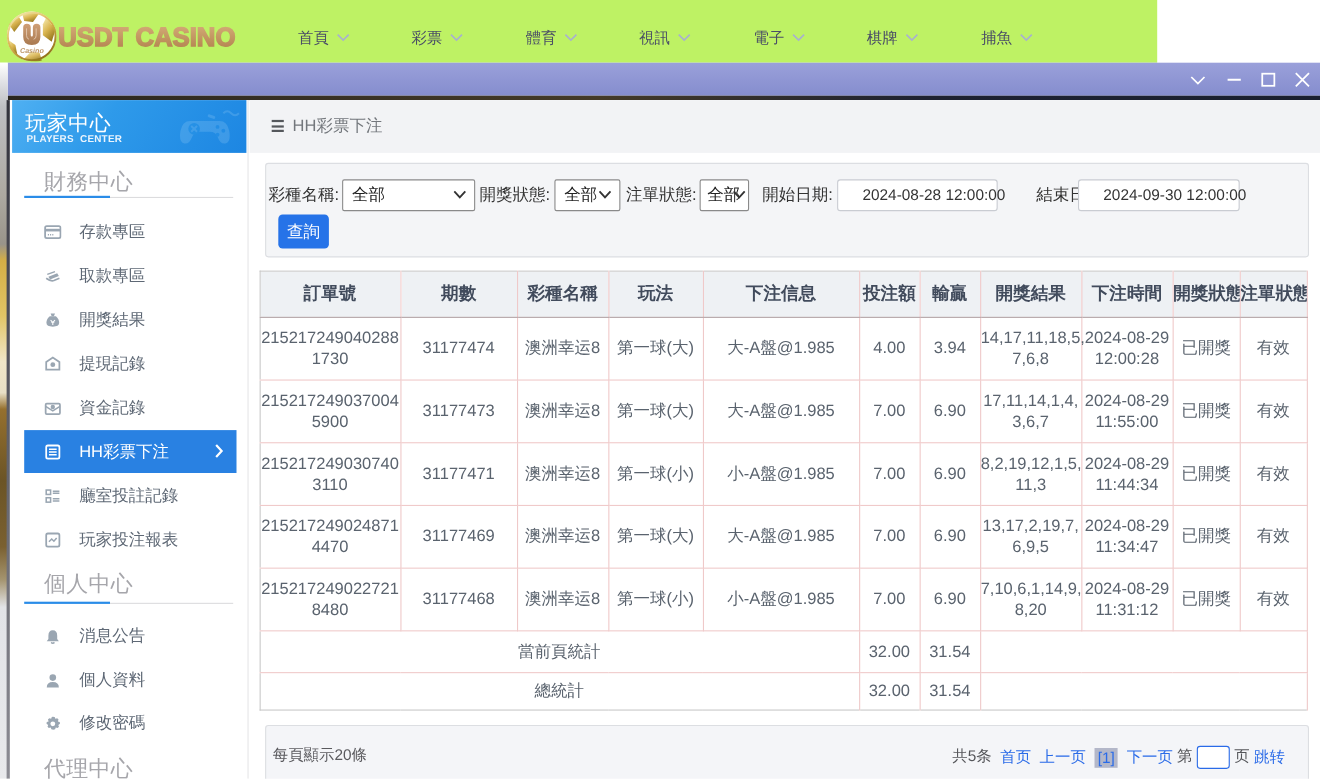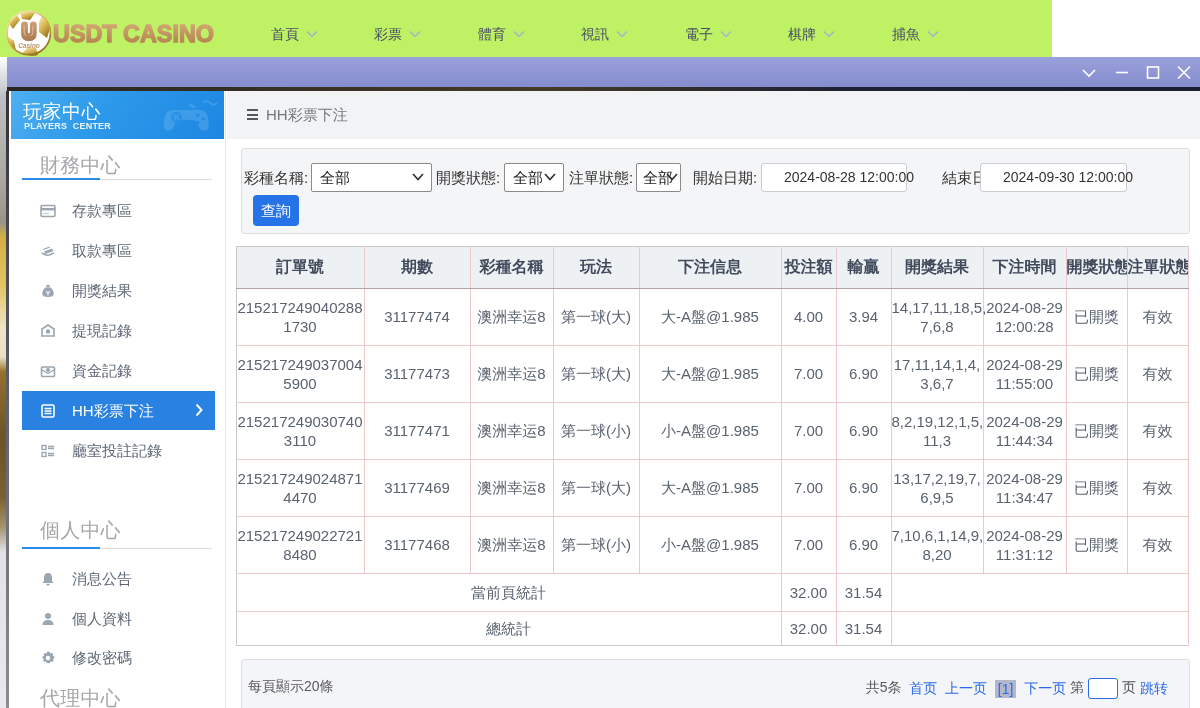--- a/index.html
+++ b/index.html
@@ -222,20 +222,27 @@
   </div>
 
   <div class="menu-item" style="top:340px">
     <svg class="mi-icon" viewBox="0 0 16 16">
         <rect x="2" y="2.5" width="4" height="4" fill="none" stroke="#9aa6b2" stroke-width="1.4"></rect>
         <rect x="2" y="9.5" width="4" height="4" fill="none" stroke="#9aa6b2" stroke-width="1.4"></rect>
         <path d="M8 3.5 h6 M8 5.5 h6 M8 10.5 h6 M8 12.5 h6" stroke="#9aa6b2" stroke-width="1.4"></path>
       </svg>
     <div class="mi-label">廳室投註記錄</div>
   </div>
+  <div class="menu-item" style="top:380px">
+    <svg class="mi-icon" viewBox="0 0 16 16">
+        <rect x="2" y="2" width="12" height="12" rx="1.5" fill="none" stroke="#9aa6b2" stroke-width="1.6"></rect>
+        <path d="M4.5 9.5 l2.5 -2.5 l2 2 l2.5 -3" stroke="#9aa6b2" stroke-width="1.4" fill="none"></path>
+      </svg>
+    <div class="mi-label">玩家投注報表</div>
+  </div>
 
   <div class="sec-title" style="top:426px">個人中心</div>
   <div class="sec-line-blue" style="top:456px"></div>
   <div class="sec-line-gray" style="top:457px"></div>
 
   <div class="menu-item" style="top:468px">
     <svg class="mi-icon" viewBox="0 0 16 16">
         <path d="M8 2 q4 0 4 5 l0 3 l1.5 2 h-11 l1.5 -2 l0 -3 q0 -5 4 -5" fill="#9aa6b2"></path>
         <path d="M6.5 13 q1.5 1.5 3 0" stroke="#9aa6b2" stroke-width="1.4" fill="none"></path>
       </svg>

